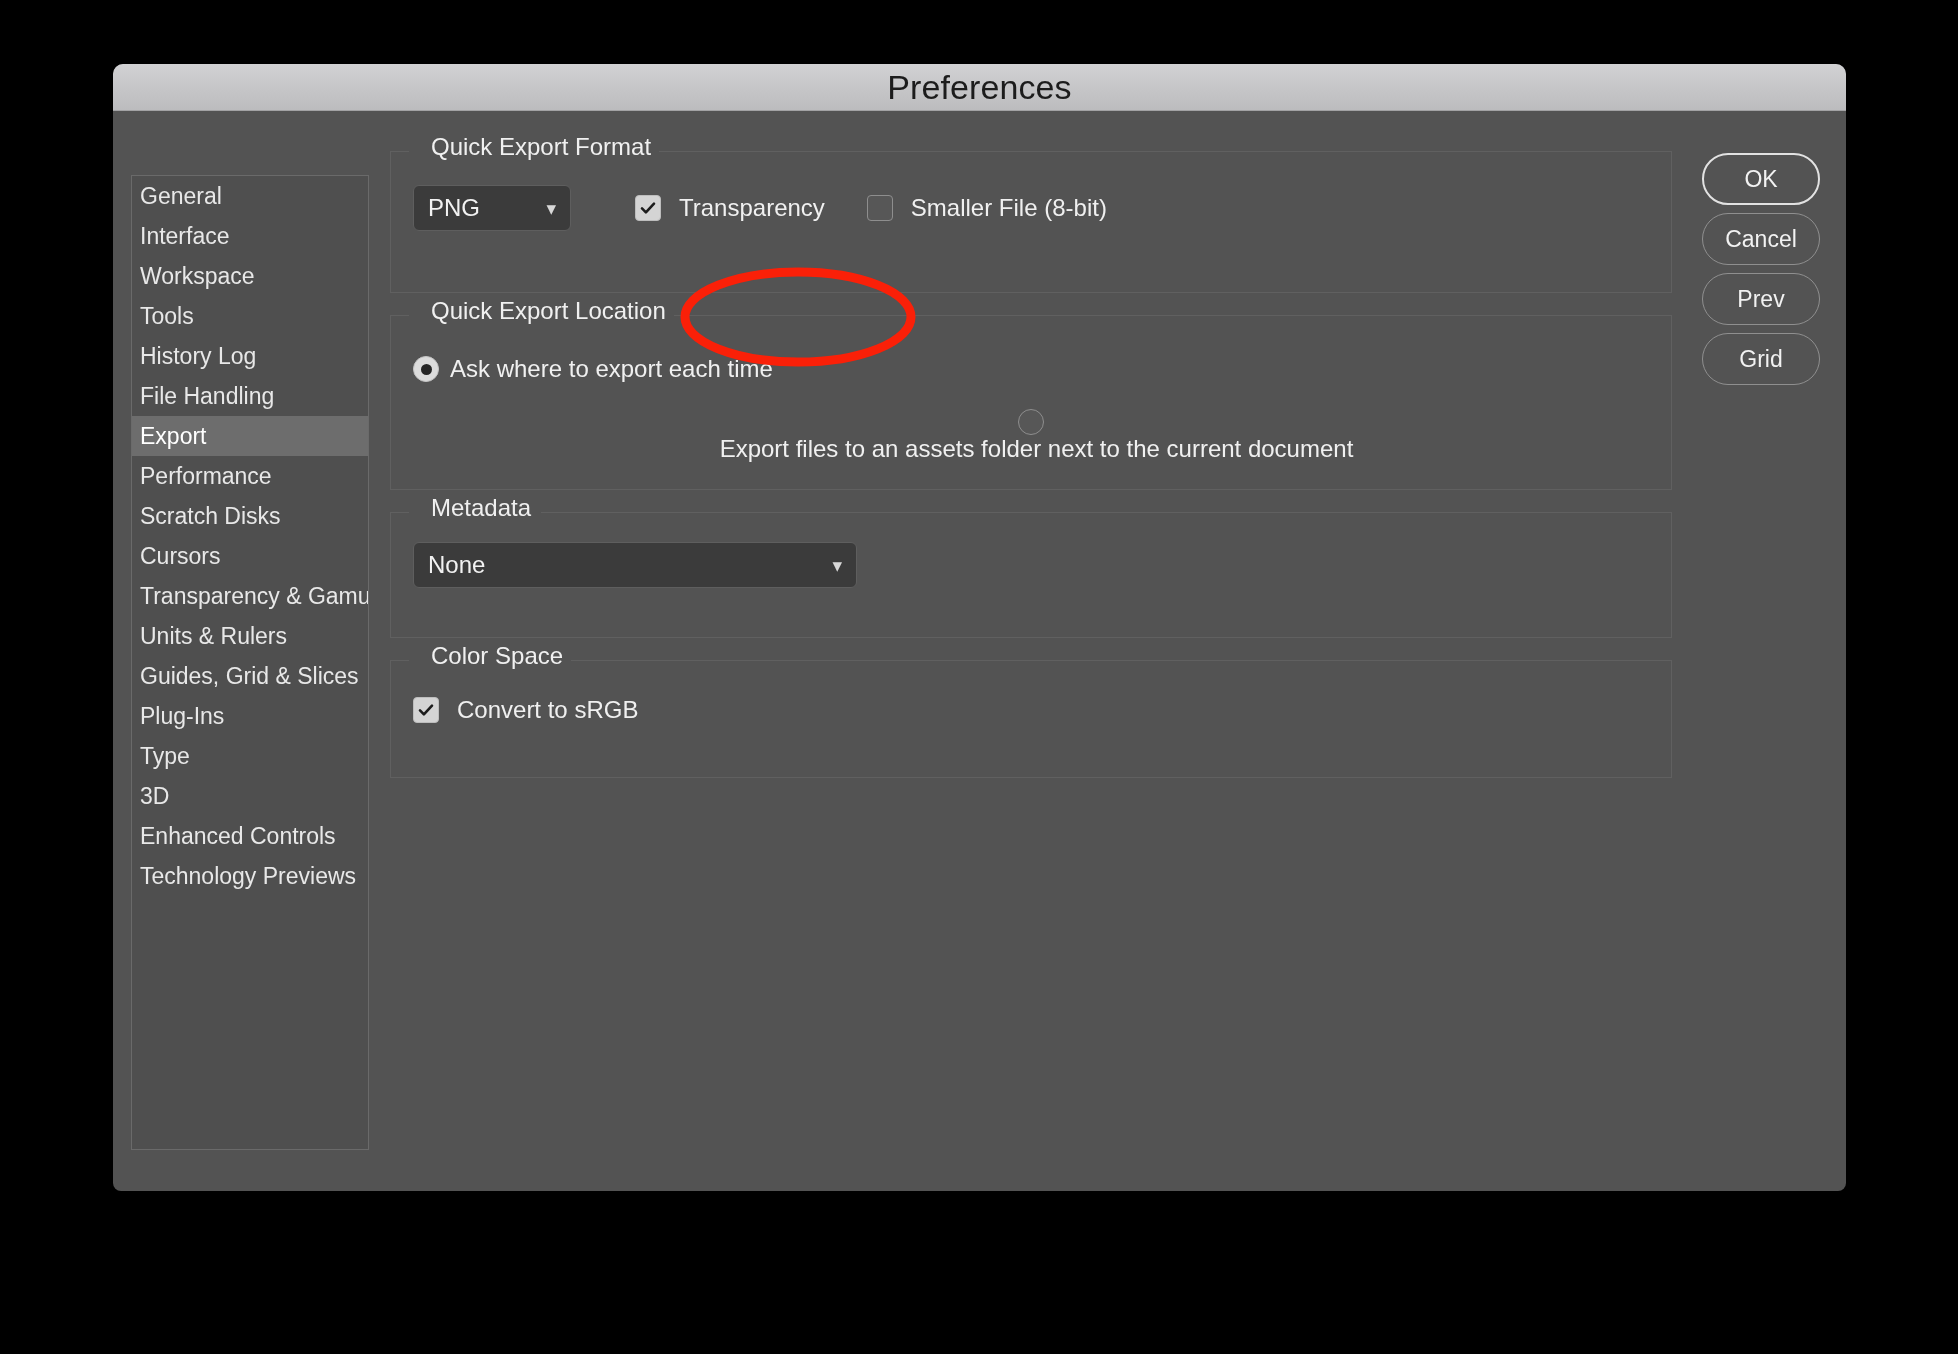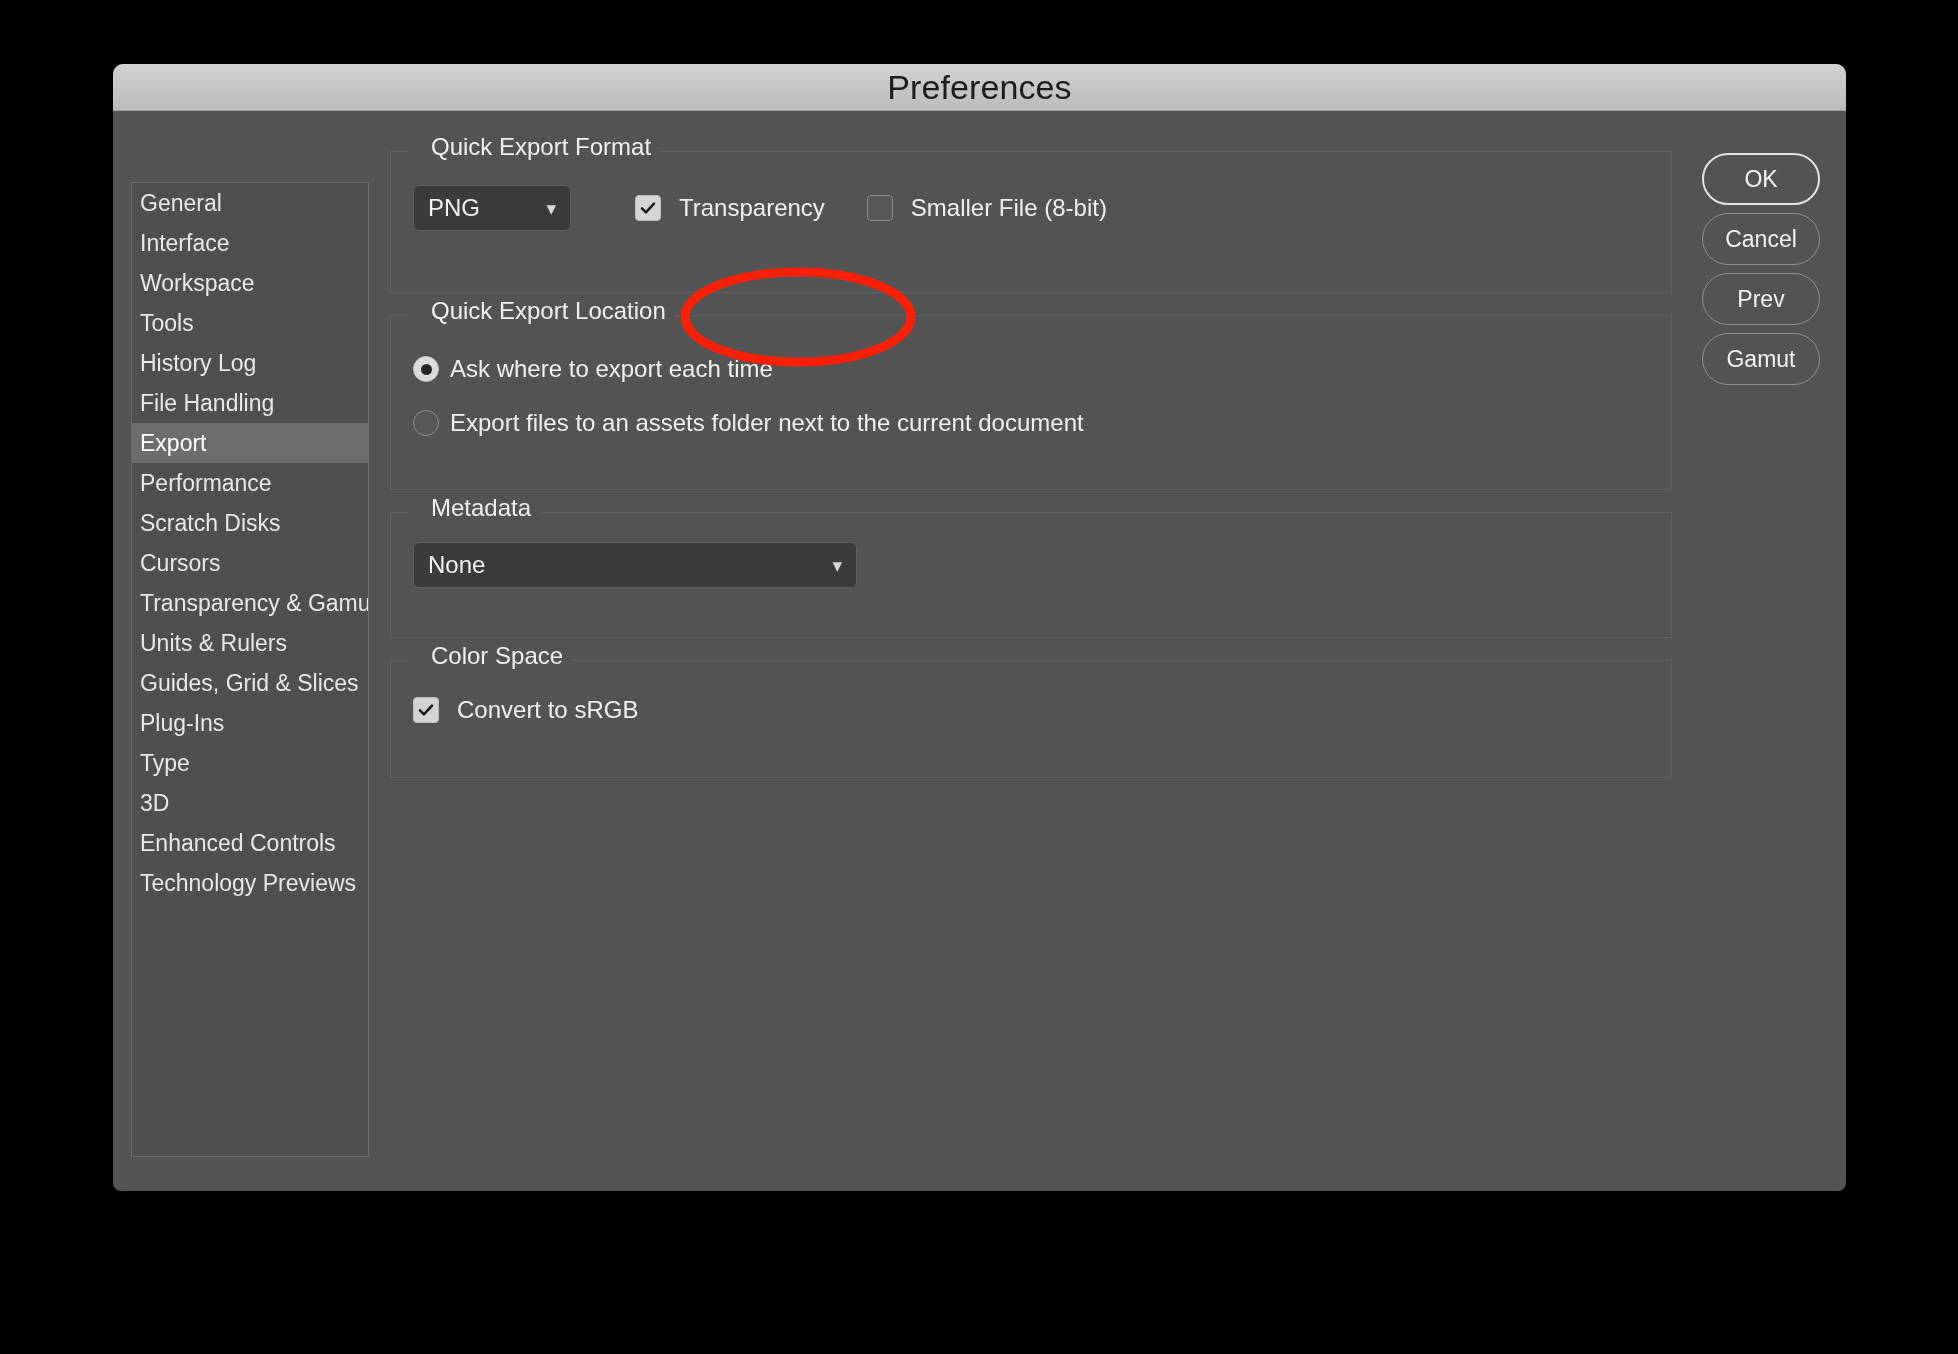--- a/index.html
+++ b/index.html
@@ -44,21 +44,21 @@
 
   #body {
     position: relative;
     height: 1081px;
   }
 
   
   #sidebar {
     position: absolute;
     left: 18px;
-    top: 71px;
+    top: 64px;
     width: 238px;
     height: 975px;
     border: 1px solid #6a6a6a;
     background: #4f4f4f;
     box-sizing: border-box;
     overflow: hidden;
   }
   .side-item {
     height: 40px;
     line-height: 40px;
@@ -193,21 +193,21 @@
   }
   .radio.on { background: #dcdcdc; border-color: #c4c4c4; }
   .radio .dot {
     width: 11px; height: 11px; border-radius: 50%;
     background: #262626;
     display: none;
   }
   .radio.on .dot { display: block; }
 
   .radio-row { margin-bottom: 26px; }
-  .radio-row:last-child { margin-bottom: 8px; }
+  .radio-row:last-child { margin-bottom: 8px; flex-direction: column; }
 
   
   #buttons {
     position: absolute;
     right: 26px;
     top: 42px;
     width: 118px;
   }
   .btn {
     width: 118px;
@@ -357,21 +357,21 @@
           </div>
         </div>
       </div>
 
     </div>
 
     <div id="buttons">
       <div class="btn primary">OK</div>
       <div class="btn">Cancel</div>
       <div class="btn">Prev</div>
-      <div class="btn">Gamut</div>
+      <div class="btn">Grid</div>
     </div>
 
     <div id="annotation">
       <svg width="240" height="102" viewBox="0 0 240 102">
         <ellipse cx="120" cy="51" rx="113" ry="45" fill="none" stroke="#fa2008" stroke-width="9"></ellipse>
       </svg>
     </div>
 
   </div>
 </div>

